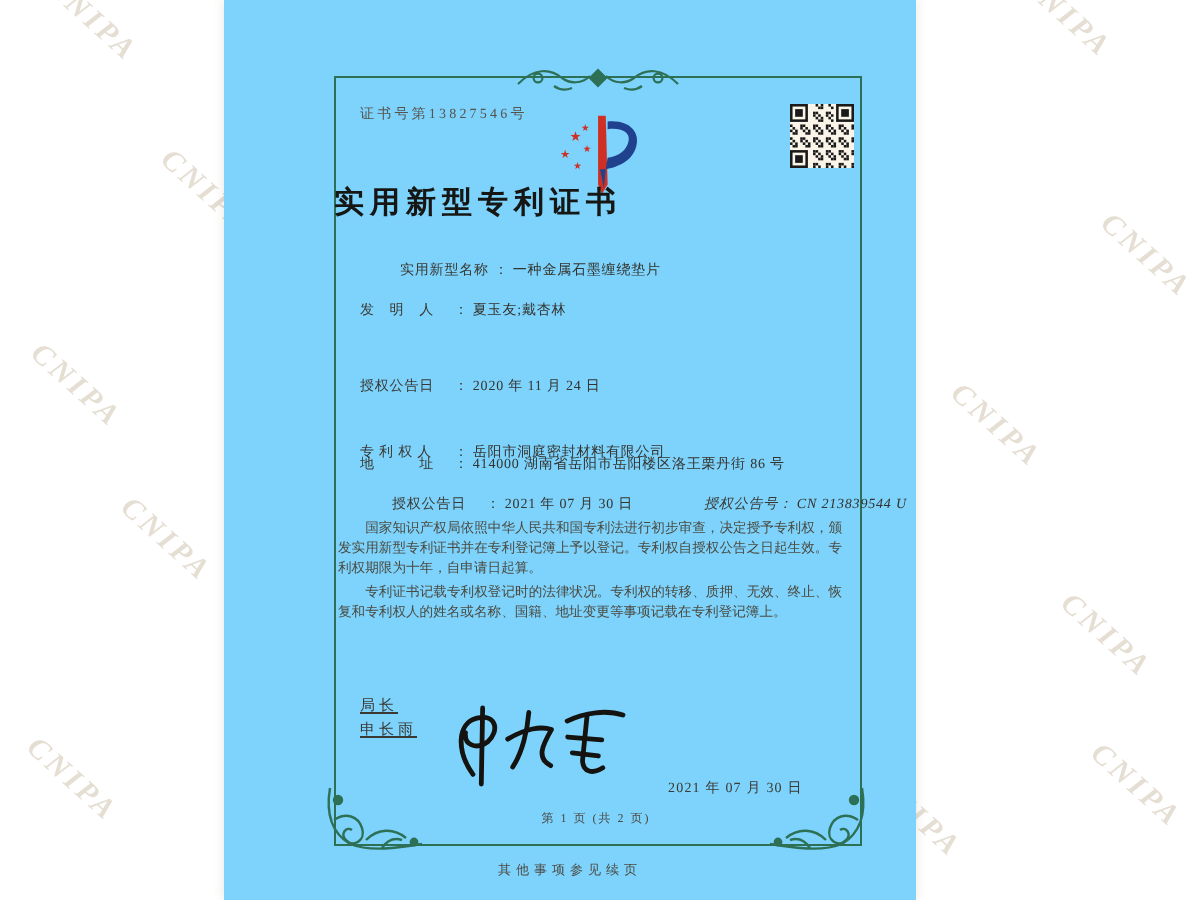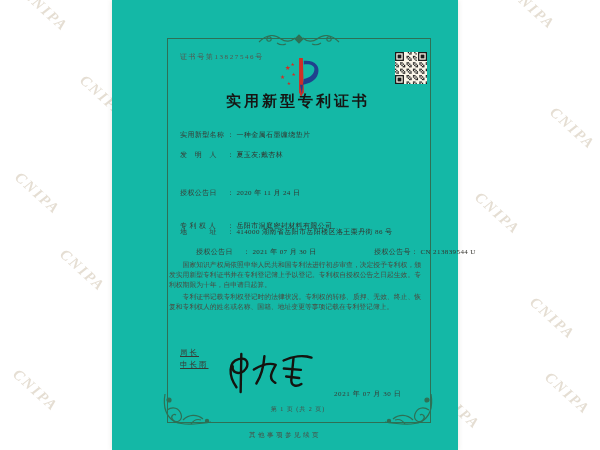--- a/index.html
+++ b/index.html
@@ -9,48 +9,48 @@
     font-family:"Liberation Serif","DejaVu Serif",serif;
   }
   .wm-layer{position:absolute;inset:0;pointer-events:none;z-index:1;}
   .wm{
     position:absolute;font-style:italic;font-weight:bold;
     font-size:15px;letter-spacing:2px;color:rgba(177,156,120,0.33);
     transform:rotate(42deg);white-space:nowrap;
   }
   .page{
     position:absolute;left:112px;top:0;width:346px;height:450px;
-    background:#14b8a6;z-index:2;
+    background:#7dd3fc;z-index:2;
     box-shadow:0 0 5px rgba(120,110,80,0.18);
   }
   .cert-border{
     position:absolute;left:55px;top:38px;width:262px;height:383px;
     border:1.4px solid #2e7055;
   }
   .ornament{position:absolute;z-index:3;color:#2e7055;}
   .cert-no{
     position:absolute;left:68px;top:52px;font-size:7px;color:#56544c;
     letter-spacing:1.6px;white-space:nowrap;
   }
   .logo{position:absolute;left:167px;top:56px;}
   .qr{position:absolute;left:283px;top:52px;}
   .title{
-    position:absolute;left:55px;top:92px;width:262px;text-align:center;
+    position:absolute;left:55px;top:92px;width:262px;text-align:left;
     font-size:15px;font-weight:bold;color:#161614;letter-spacing:3px;
     white-space:nowrap;
   }
   .frow{
     position:absolute;left:68px;font-size:7px;color:#3a3933;
     white-space:nowrap;letter-spacing:0.4px;
   }
   .flabel{display:inline-block;min-width:47px;}
   .fcolon{margin-right:2px;}
   .fvalue{color:#34332d;}
   .frow2{position:absolute;left:68px;font-size:7px;color:#3a3933;white-space:nowrap;letter-spacing:0.4px;}
-  .fpair2{position:absolute;left:178px;top:0;white-space:nowrap;}
+  .fpair2{position:absolute;left:156px;top:0;white-space:nowrap;font-style:italic;}
   .paras{
     position:absolute;left:57px;top:260px;width:252px;
     font-size:6.8px;line-height:1.5;color:#4b4a40;text-align:justify;
   }
   .paras p{margin:0 0 1px 0;text-indent:2em;}
   .signblock{
     position:absolute;left:68px;top:347px;font-size:7.5px;color:#3a3933;
     letter-spacing:2px;line-height:12px;text-decoration:underline;
   }
   .signature{position:absolute;left:108px;top:350px;transform:rotate(-2deg);}
@@ -292,21 +292,21 @@
       <rect x="24" y="13" width="1" height="1" fill="#1a1a1a"></rect>
       <rect x="24" y="14" width="1" height="1" fill="#1a1a1a"></rect>
       <rect x="24" y="18" width="1" height="1" fill="#1a1a1a"></rect>
       <rect x="24" y="19" width="1" height="1" fill="#1a1a1a"></rect>
       <rect x="24" y="23" width="1" height="1" fill="#1a1a1a"></rect>
       <rect x="24" y="24" width="1" height="1" fill="#1a1a1a"></rect>
     </svg>
 
   <div class="title">实用新型专利证书</div>
 
-  <div class="frow" style="top:130px;">
+  <div class="frow" style="top:130px;margin-left:20px;">
     <span class="flabel">实用新型名称</span><span class="fcolon">：</span><span class="fvalue">一种金属石墨缠绕垫片</span>
   </div>
   <div class="frow" style="top:150px;">
     <span class="flabel">发　明　人</span><span class="fcolon">：</span><span class="fvalue">夏玉友;戴杏林</span>
   </div>
   <div class="frow" style="top:188px;">
     <span class="flabel">授权公告日</span><span class="fcolon">：</span><span class="fvalue">2020 年 11 月 24 日</span>
   </div>
   <div class="frow" style="top:207px;margin-top:14px;">
     <span class="flabel">专 利 权 人</span><span class="fcolon">：</span><span class="fvalue">岳阳市洞庭密封材料有限公司</span>

